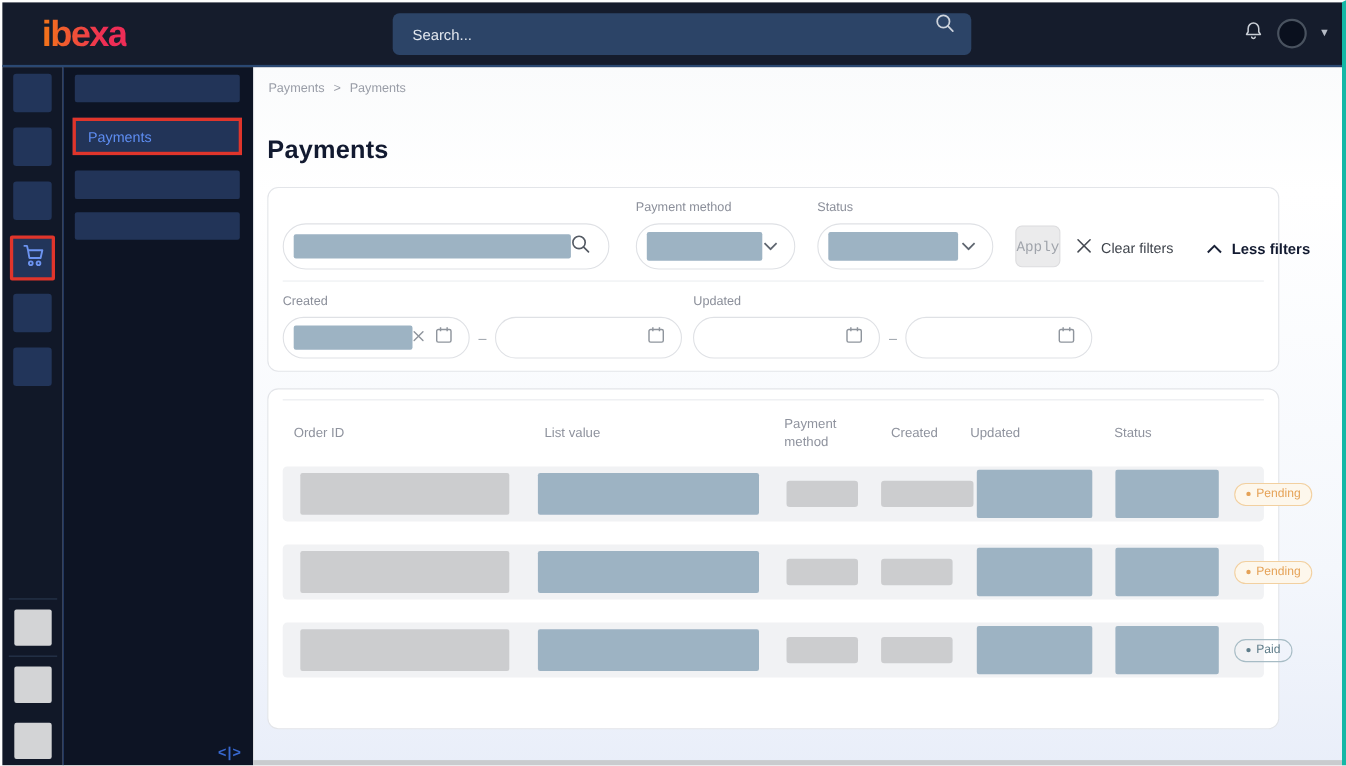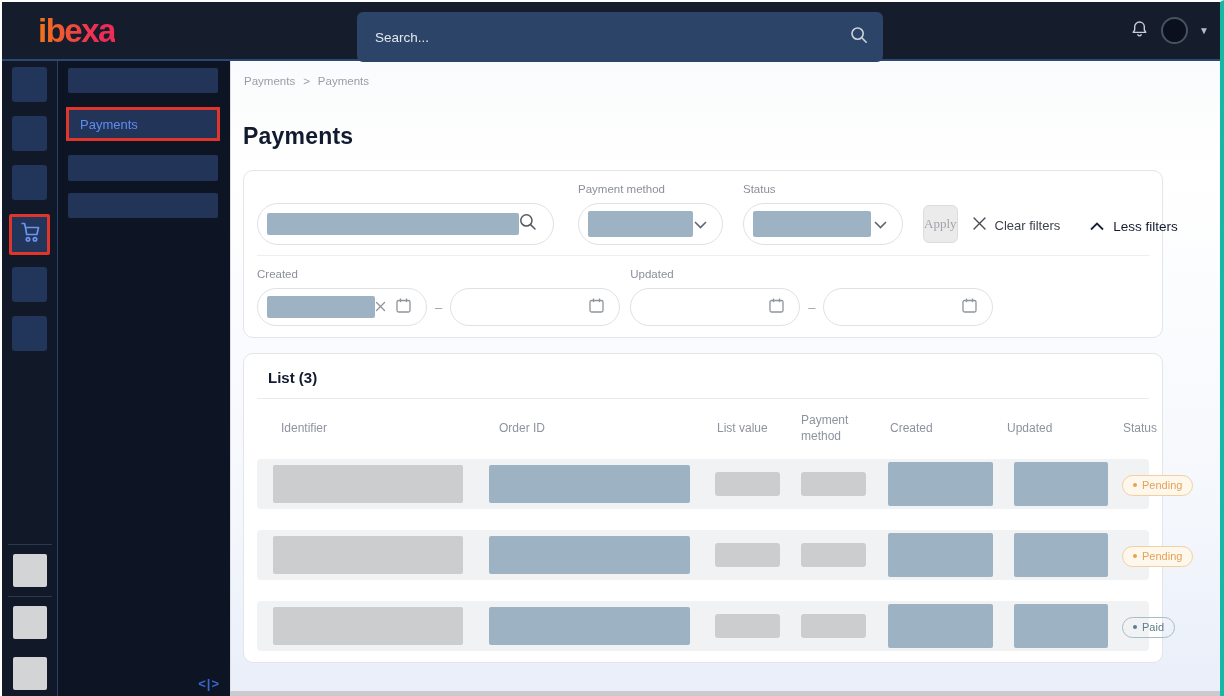--- a/index.html
+++ b/index.html
@@ -9,22 +9,22 @@
   .screen { position:relative; width:1224px; height:696px; background:#fff;
             border-left:2px solid #fdfdfd; border-top:2px solid #fdfdfd; border-right:4px solid #14b8a6;
             overflow:hidden; display:flex; flex-direction:column; }
 
   
   .topbar { flex:0 0 59px; height:59px; background:#151c2c; border-bottom:2px solid #2a4872;
             display:flex; align-items:center; position:relative; }
   .logo { margin-left:36px; font-size:33px; font-weight:bold; letter-spacing:-1.5px; line-height:1;
           background:linear-gradient(90deg,#f2711c 5%,#ee2d56 75%);
           -webkit-background-clip:text; background-clip:text; color:transparent; cursor:pointer; }
-  .search-wrap { position:absolute; left:355px; top:10px; width:526px; height:50px; background:#2c4467;
-                 border-radius:6px; display:flex; align-items:center; padding:0 15px 0 18px; }
+  .search-wrap { position:absolute; left:355px; top:10px; width:526px; height:38px; background:#2c4467;
+                 border-radius:6px; display:flex; padding:0 15px 0 18px; }
   .search-input { flex:1; background:transparent; border:none; outline:none; color:#eef1f5; font-size:13.5px;
                   font-family:inherit; }
   .search-input::placeholder { color:#e2e7ee; opacity:1; }
   .topbar-right { position:absolute; right:11px; top:0; height:100%; display:flex; align-items:center; gap:11px; }
   .avatar { width:27px; height:27px; border-radius:50%; background:#0a101e; border:2px solid #49525f; }
   .caret { color:#b6bcc6; font-size:10px; line-height:1; }
 
   
   .body { flex:1; display:flex; min-height:0; }
 
@@ -67,25 +67,25 @@
   .field { border:1px solid #dfe1e5; border-radius:21px; display:flex; align-items:center; background:#fff; }
   .search-field { width:302px; height:42px; padding:0 16px 0 9px; justify-content:space-between; cursor:text; }
   .ph-blue { background:#9db3c3; border-radius:2px; }
   .ph-grey { background:#cccdcf; }
   .vdiv { width:1px; background:#e6e8ec; align-self:stretch; margin:0 12px; }
   .vdiv2 { margin:0 14px; }
   .select-field { height:42px; padding:0 15px 0 9px; justify-content:space-between; cursor:pointer; }
   .w145 { width:145px; } .w160 { width:160px; }
   .apply-btn { margin-left:20px; margin-bottom:2px; width:49px; height:38px; background:#ebebec;
                border:1px solid #dcdcde; border-radius:6px; color:#a0a4ab; font-size:13px;
-               font-family:Liberation Serif, serif; cursor:default; }
+               font-family:Liberation Mono, monospace; cursor:default; }
   .clear-btn { margin-left:14px; margin-bottom:11px; display:flex; align-items:center; gap:8px;
                font-size:13px; color:#3f444c; cursor:pointer; white-space:nowrap; }
   .less-btn { margin-left:2px; margin-bottom:11px; display:flex; align-items:center; gap:9px;
-              font-size:13.5px; font-weight:400; color:#121a30; cursor:pointer; white-space:nowrap; }
+              font-size:13.5px; font-weight:700; color:#121a30; cursor:pointer; white-space:nowrap; }
   .fhr { height:1px; background:#eceef1; margin:10px 0 12px; }
   .frow2 { display:flex; align-items:flex-end; }
   .date-pair { display:flex; align-items:center; }
   .date-field { width:170px; height:38px; border-radius:19px; padding:0 14px 0 9px; cursor:pointer; }
   .date-field .icons { margin-left:auto; display:flex; align-items:center; gap:9px; }
   .dash { margin:0 8px; color:#9aa0a8; font-size:13px; }
   .updated-group { margin-left:10px; }
 
   
   .list-card { margin-top:15px; padding:9px 13px 0; height:310px; }
@@ -314,25 +314,23 @@
                       </svg>
                   </span>
                 </span>
               </div>
             </div>
           </div>
         </div>
       </div>
 
       <div class="card list-card">
-        <div class="list-title">List (3)</div>
         <div class="lhr"></div>
 
         <div class="tgrid thead">
-          <div class="h1">Identifier</div>
           <div class="h2">Order ID</div>
           <div class="h3">List value</div>
           <div class="h4">Payment method</div>
           <div class="h5">Created</div>
           <div class="h6">Updated</div>
           <div class="h7">Status</div>
         </div>
 
         <div class="tgrid trow">
           <div>

